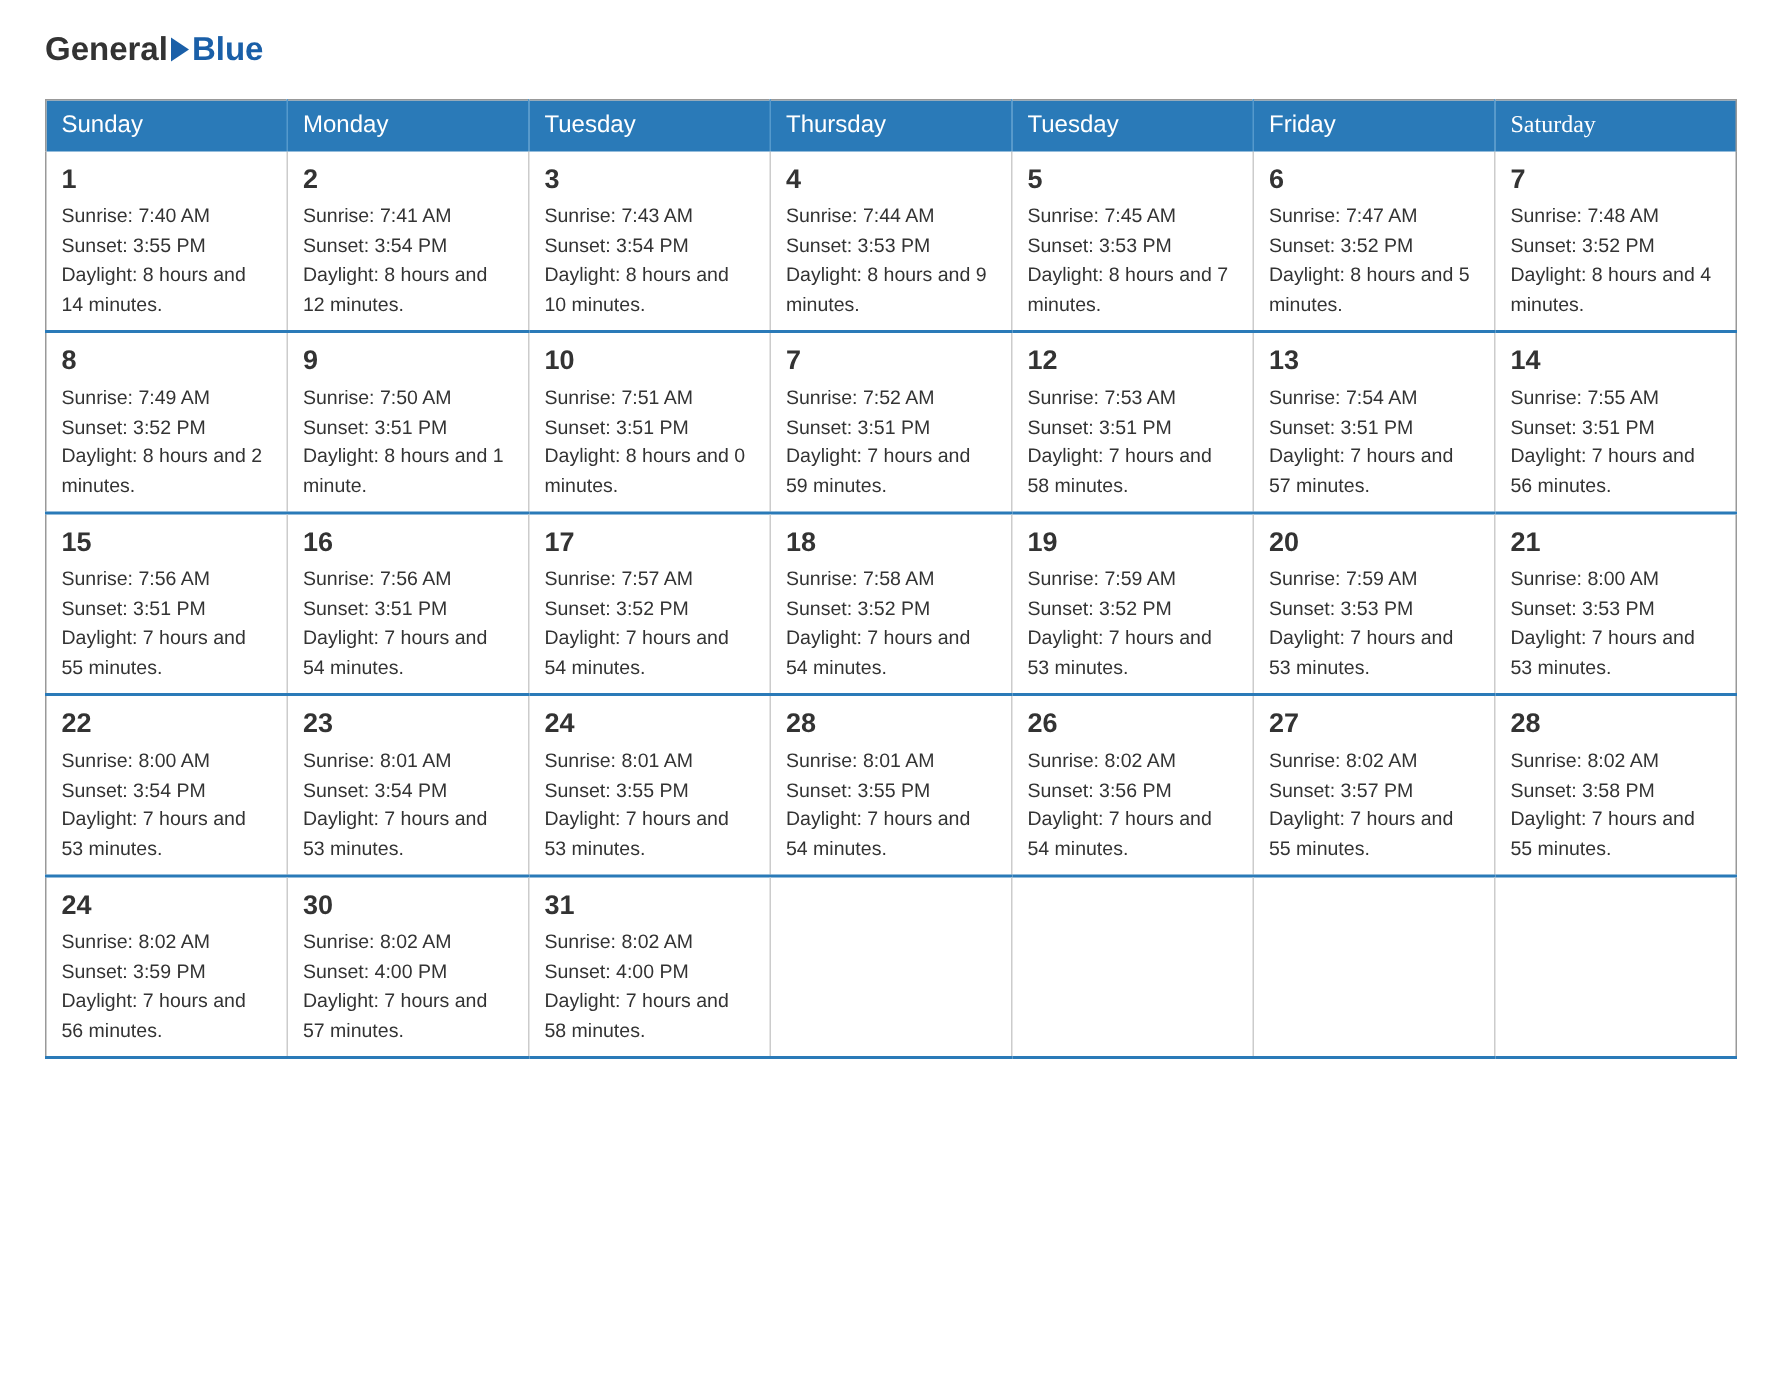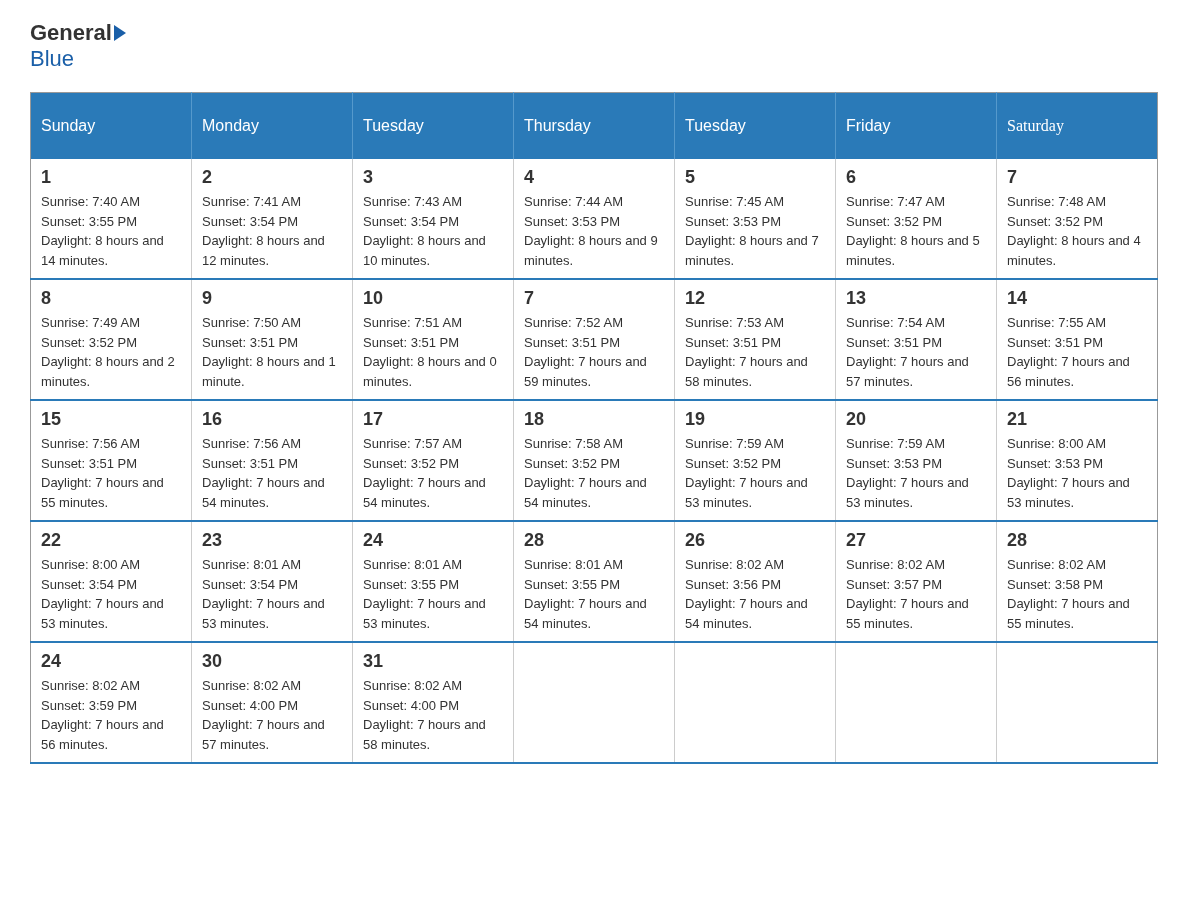--- a/index.html
+++ b/index.html
@@ -11,55 +11,55 @@
       min-height: 918px;
     }
     .header {
       display: flex;
       justify-content: space-between;
       align-items: flex-start;
       margin-bottom: 20px;
     }
     .logo {
       display: flex;
-      flex-direction: column;
+      flex-direction: row;
       align-items: flex-start;
       justify-content: flex-end;
     }
     .logo-text {
       display: flex;
       align-items: center;
       font-size: 22px;
       font-weight: bold;
       color: #333;
     }
     .logo-general { color: #333; }
     .logo-arrow {
       width: 0;
       height: 0;
       border-left: 12px solid #1a5fa8;
       border-top: 8px solid transparent;
       border-bottom: 8px solid transparent;
       margin: 0 2px;
       display: inline-block;
     }
-    .logo-blue { color: #1a5fa8; font-size: 22px; font-weight: normal; }
+    .logo-blue { color: #1a5fa8; font-size: 22px; font-weight: bold; }
     .title-section { text-align: right; }
     .month-title { font-size: 48px; color: #222; font-weight: normal; }
     .location { font-size: 20px; color: #555; margin-top: 4px; }
 
     table {
       width: 100%;
       border-collapse: collapse;
       border: 1px solid #999;
     }
     thead tr th {
       background-color: #2a7ab8;
       color: #fff;
-      padding: 24px 10px;
+      padding: 8px 10px;
       text-align: left;
       font-size: 16px;
       font-weight: normal;
       border-right: 1px solid #5599cc;
     }
     thead tr th:last-child { border-right: none; font-family: Liberation Serif, serif; }
     tbody tr td {
       vertical-align: top;
       padding: 8px 10px;
       border-right: 1px solid #ccc;

